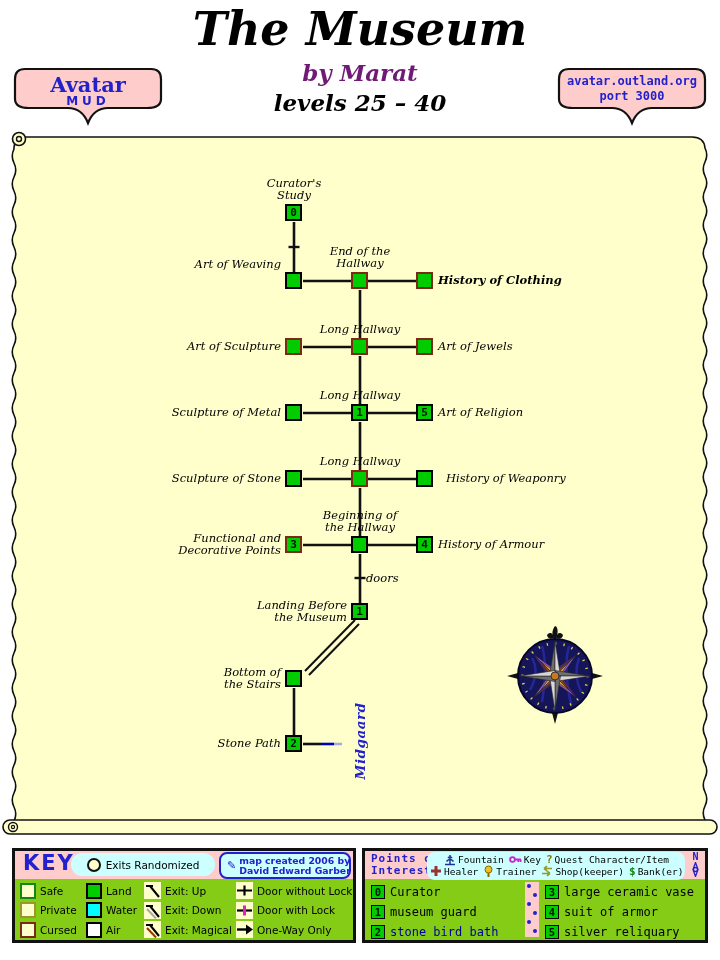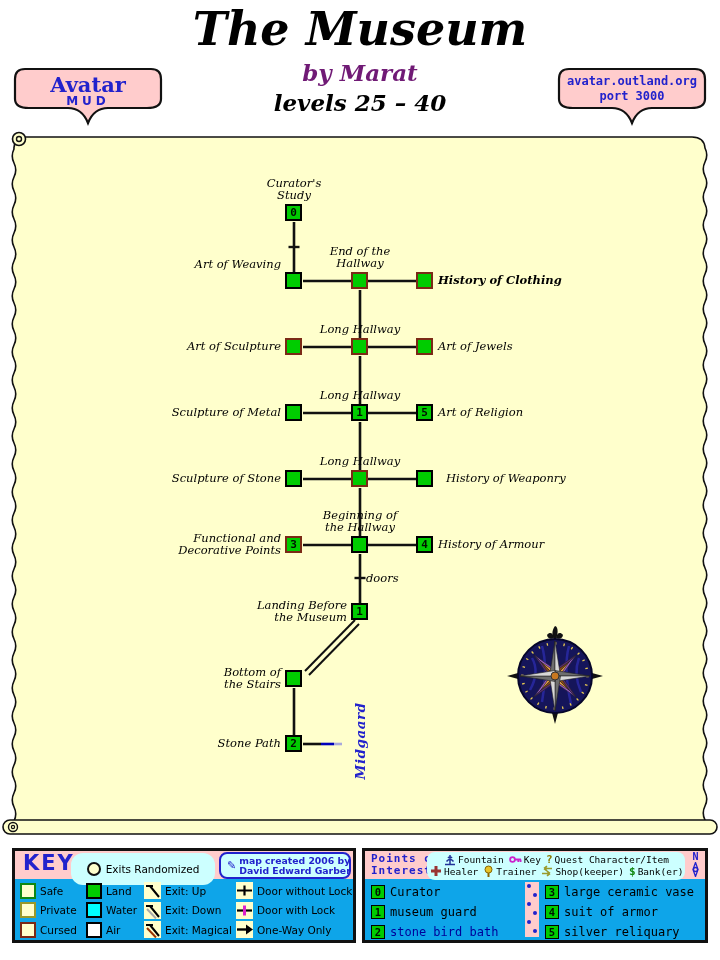--- a/index.html
+++ b/index.html
@@ -29,27 +29,27 @@
   .room-label{position:absolute;font:italic 11.5px "DejaVu Serif",serif;color:#000;
         line-height:11.5px;white-space:pre-line;z-index:3;}
   .lbl-left{text-align:right;width:150px;}
   .lbl-right{text-align:left;width:160px;}
   .lbl-above{text-align:center;width:130px;}
   .doors-label{position:absolute;left:366px;top:571px;font:italic 11.5px "DejaVu Serif",serif;}
   .midgaard{position:absolute;left:315px;top:733px;width:90px;height:16px;text-align:center;
         transform:rotate(-90deg);font:bold italic 13.5px "DejaVu Serif",serif;
         color:#2222CC;letter-spacing:.5px;z-index:3;}
   
-  .legend{position:absolute;top:848px;height:89px;background:#0ea5e9;border:3px solid #111;z-index:6;}
+  .legend{position:absolute;top:848px;height:89px;background:#84cc16;border:3px solid #111;z-index:6;}
   #key-box{left:12px;width:338px;}
   #poi-box{left:362px;width:340px;}
   .pinkstrip{position:absolute;left:0;top:0;right:0;height:28px;background:#FFCCCC;}
   .key-title{position:absolute;left:8px;top:0px;font:bold 21px "DejaVu Sans",sans-serif;
         color:#2222CC;letter-spacing:2px;}
-  .rand-pill{position:absolute;left:56px;top:2px;width:144px;height:32px;border-radius:12px;
+  .rand-pill{position:absolute;left:56px;top:2px;width:144px;height:23px;border-radius:12px;
         background:#CCFFFF;display:flex;align-items:center;justify-content:center;gap:5px;}
   .rand-circle{width:10px;height:10px;border:2.5px solid #111;border-radius:50%;background:#FFFFCC;}
   .rand-label{font:10.5px "DejaVu Sans",sans-serif;color:#000;}
   .credit{position:absolute;left:204px;right:2px;top:1px;height:23px;background:#CCFFFF;
         border:2px solid #2222CC;border-radius:8px;display:flex;align-items:center;gap:3px;
         padding:0 3px;}
   .credit-text{font:bold 9.3px "DejaVu Sans",sans-serif;color:#2222CC;line-height:10px;white-space:nowrap;}
   .pen{font-size:11px;color:#2222CC;}
   #key-grid{position:absolute;left:5px;top:30px;right:2px;bottom:0;display:grid;
         grid-template-columns:66px 58px 92px 1fr;grid-auto-rows:19.5px;}

